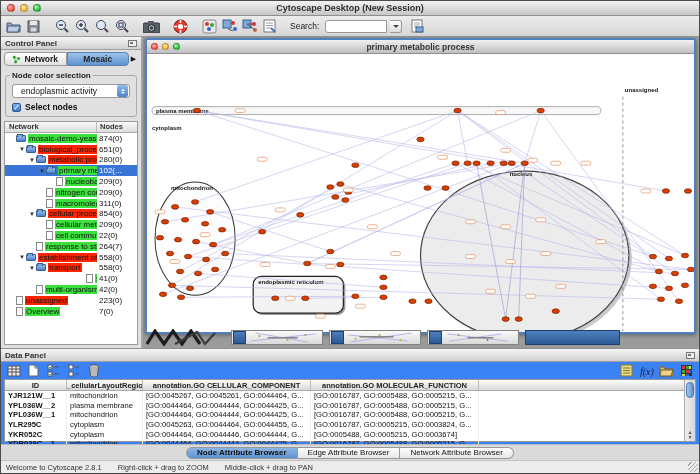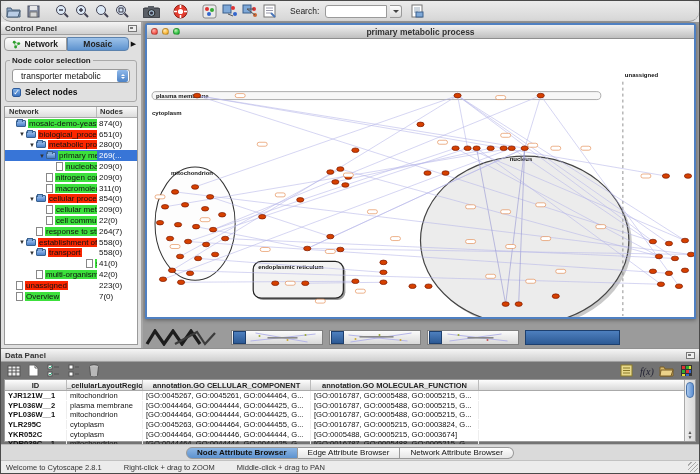--- a/index.html
+++ b/index.html
@@ -10,21 +10,21 @@
   
   .titlebar { height:15px; background:linear-gradient(#f3f3f3,#c6c6c6); border-bottom:1px solid #8e8e8e; display:flex; align-items:center; position:relative; flex:0 0 auto; }
   .lights { display:flex; gap:5px; margin-left:6px; }
   .light { width:8px; height:8px; border-radius:50%; border:1px solid rgba(0,0,0,.25); }
   .light.red { background:radial-gradient(circle at 35% 30%, #ffb3ad, #f85c51 60%, #d43a30); }
   .light.yellow { background:radial-gradient(circle at 35% 30%, #ffe9b0, #fdbc40 60%, #dd9a1e); }
   .light.green { background:radial-gradient(circle at 35% 30%, #c4f2b4, #34c748 60%, #1f9e33); }
   .title-text { position:absolute; left:0; right:0; text-align:center; font-size:9px; font-weight:bold; color:#2e2e2e; }
 
   
-  .toolbar { height:21px; background:linear-gradient(#ececec,#d6d6d6); border-bottom:1px solid #9a9a9a; display:flex; align-items:center; padding:0 4px; gap:3px; flex:0 0 auto;border-radius:10px; }
+  .toolbar { height:21px; background:linear-gradient(#ececec,#d6d6d6); border-bottom:1px solid #9a9a9a; display:flex; align-items:center; padding:0 4px; gap:3px; flex:0 0 auto; }
   .tb-group { display:flex; gap:3px; margin-right:9px; }
   .icon-btn { width:17px; height:17px; display:flex; align-items:center; justify-content:center; border-radius:3px; }
   .icon-btn svg { display:block; }
   .search-label { font-size:8.5px; color:#222; margin-right:3px; }
   .search-box { width:62px; height:13px; border:1px solid #9a9a9a; border-radius:3px 0 0 3px; background:#fff; font-size:8px; padding:0 3px; font-family:"Liberation Sans",sans-serif; }
   .search-drop { width:12px; height:13px; border:1px solid #9a9a9a; border-left:none; border-radius:0 3px 3px 0; background:linear-gradient(#fdfdfd,#dcdcdc); display:flex; align-items:center; justify-content:center; }
   .search-drop:after { content:""; border:3px solid transparent; border-top-color:#444; margin-top:3px; }
 
   
   .main { flex:1 1 auto; display:flex; min-height:0;border-radius:25px; }
@@ -84,50 +84,58 @@
   #net-svg { width:100%; height:100%; display:block; }
 
   .mini-row { position:absolute; left:2px; right:3px; bottom:2px; height:17px; display:flex; align-items:center; gap:6px; }
   .glyph-win { width:80px; height:17px; flex:0 0 auto; }
   .mini-strip { width:92px; height:15px; background:linear-gradient(#fbfbfb,#d9d9d9); border:1px solid #808080; display:flex; align-items:center; flex:0 0 auto; }
   .mini-ico { width:13px; height:13px; background:linear-gradient(#4d7fbe,#2d5a95); border:1px solid #1d3f6e; margin:0 1px; flex:0 0 auto; }
   .mini-prev { flex:1; height:13px; }
   .mini-blue { width:95px; height:15px; background:linear-gradient(#4d7fbe,#2d5a95); border:1px solid #1d3f6e; flex:0 0 auto; }
 
   
-  .dpanel { height:96px; flex:0 0 auto; background:#737373; border-top:1px solid #909090; display:flex; flex-direction:column; }
+  .dpanel { height:96px; flex:0 0 auto; background:#3b82f6; border-top:1px solid #909090; display:flex; flex-direction:column; }
   .dp-toolbar { height:17px; display:flex; align-items:center; padding:0 4px; gap:3px; flex:0 0 auto; }
   .dp-spacer { flex:1; }
   .dp-table { flex:1; margin:0 3px 2px 3px; background:#fff; border:1px solid #999; display:flex; min-height:0; }
   .dp-grid { flex:1; display:flex; flex-direction:column; min-width:0; }
   .dp-headrow { display:flex; height:11px; flex:0 0 auto; background:linear-gradient(#fdfdfd,#d9d9d9); border-bottom:1px solid #aaa; }
   .dp-hcell { font-size:7.5px; font-weight:bold; color:#222; text-align:center; border-right:1px solid #bbb; overflow:hidden; white-space:nowrap; line-height:11px; }
   .dp-row { display:flex; height:9.6px; align-items:center; }
   .dp-cell { font-size:7.6px; color:#111; white-space:nowrap; overflow:hidden; padding-left:3px; border-right:1px solid #eee; }
   .dp-cell.id { font-weight:bold; }
   .c0{width:62px;flex:0 0 auto;} .c1{width:76px;flex:0 0 auto;} .c2{width:168px;flex:0 0 auto;} .c3{width:168px;flex:0 0 auto;} .cf{flex:1;border-right:none;}
   .dp-scroll { width:11px; flex:0 0 auto; background:linear-gradient(90deg,#eee,#d7d7d7); border-left:1px solid #aaa; display:flex; flex-direction:column; align-items:center; }
   .dp-thumb { width:8px; height:16px; border-radius:4px; background:linear-gradient(90deg,#a8c8ee,#5d8fd2); border:1px solid #4a74ab; margin-top:2px; }
   .dp-arrows { margin-top:auto; font-size:5px; color:#555; text-align:center; line-height:5px; padding-bottom:1px; }
 
   
   .btabs { height:16px; flex:0 0 auto; background:#dadada; display:flex; align-items:center; justify-content:center; border-top:1px solid #bbb; }
   .btab { height:12px; font-size:8px; color:#111; display:flex; align-items:center; padding:0 10px; background:linear-gradient(#fdfdfd,#e6e6e6); border:1px solid #999; border-left:none; }
   .btab.first { border-left:1px solid #999; border-radius:6px 0 0 6px; }
   .btab.last { border-radius:0 6px 6px 0; }
   .btab.active { background:linear-gradient(#8cb6e4,#5d92cf); font-weight:bold; }
-  .statusbar { height:13px; flex:0 0 auto; background:#ececec; border-top:1px solid #c2c2c2; display:flex; align-items:center; font-size:7.5px; color:#333; padding-left:5px; gap:22px; position:relative; }
+  .statusbar { height:13px; flex:0 0 auto; background:#ececec; border-top:1px solid #c2c2c2; display:flex; align-items:center; font-size:7.5px; color:#333; padding-left:5px; gap:16px; position:relative; }
   .grip { position:absolute; right:1px; bottom:1px; width:10px; height:10px;
     background:repeating-linear-gradient(135deg, transparent 0 2px, #aaa 2px 3px); }
 </style>
 </head>
 <body>
 
 <div class="app">
 
+  <div class="titlebar">
+    <div class="lights">
+      <span class="light red"></span>
+      <span class="light yellow"></span>
+      <span class="light green"></span>
+    </div>
+    <div class="title-text">Cytoscape Desktop (New Session)</div>
+  </div>
 
   <div class="toolbar">
     <div class="tb-group">
       <span class="icon-btn">
         <svg width="15" height="13">
             <path d="M1,3 h4 l1,2 h8 v7 h-13 z" fill="#8fa8c8" stroke="#4a6078"></path>
             <path d="M2,6 h12 l-2,6 h-11 z" fill="#b9cde6" stroke="#4a6078"></path>
           </svg>
       </span>
       <span class="icon-btn">
@@ -251,21 +259,21 @@
         </div>
         <div class="cp-tab active">
           <span>Mosaic</span>
         </div>
         <span class="tab-arrow">▶</span>
       </div>
 
       <fieldset class="nc-fieldset">
         <legend>Node color selection</legend>
         <div class="dropdown">
-          <span class="dd-value">transporter metabolic</span>
+          <span class="dd-value">endoplasmic activity</span>
           <span class="dd-stepper">
               <i class="up"></i>
               <i class="down"></i>
             </span>
         </div>
         <div class="checkrow">
           <span class="checkbox">✓</span>
           <span class="checklabel">Select nodes</span>
         </div>
       </fieldset>
@@ -291,21 +299,21 @@
             <div class="trow" style="padding-left: 23px;">
               <span class="tri">▼</span>
               <span class="ticon folder"></span>
               <span class="tlabel red">metabolic process</span>
               <span class="tcount">280(0)</span>
             </div>
             <div class="trow sel" style="padding-left: 33px;">
               <span class="tri">▼</span>
               <span class="ticon folder"></span>
               <span class="tlabel green">primary metabol</span>
-              <span class="tcount">269(...</span>
+              <span class="tcount">102(...</span>
             </div>
             <div class="trow" style="padding-left: 43px;">
               <span class="tri"></span>
               <span class="ticon page"></span>
               <span class="tlabel green">nucleobase-</span>
               <span class="tcount">209(0)</span>
             </div>
             <div class="trow" style="padding-left: 33px;">
               <span class="tri"></span>
               <span class="ticon page"></span>

